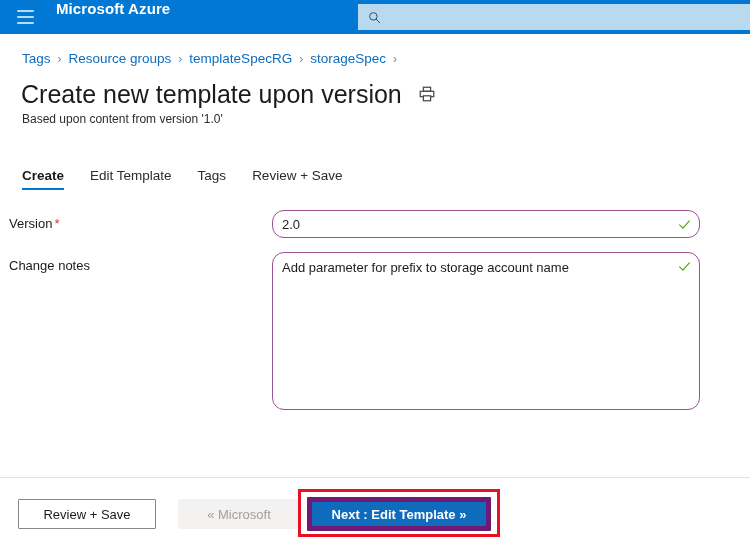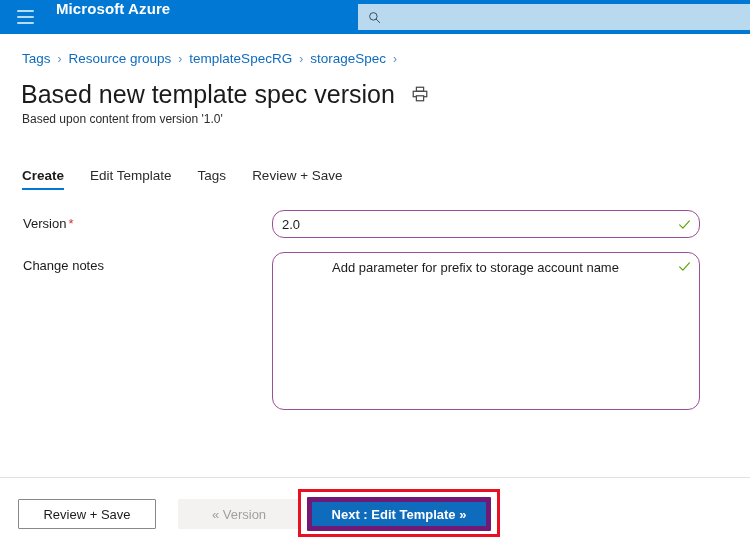--- a/index.html
+++ b/index.html
@@ -168,21 +168,21 @@
     width: 750px;
   }
   .field-row {
     position: relative;
     display: flex;
     align-items: flex-start;
     margin-bottom: 14px;
   }
   .field-label {
     width: 272px;
-    padding-left: 23px;
+    padding-left: 9px;
     box-sizing: border-box;
     font-size: 13px;
     color: #1b1b1b;
     padding-top: 6px;
     white-space: nowrap;
   }
   .req-star {
     color: #d13438;
     margin-left: 2px;
     font-size: 13px;
@@ -202,21 +202,20 @@
     padding: 5px 30px 5px 9px;
     outline: none;
     border-radius: 12px;
   }
   .az-input { height: 28px; }
   .az-textarea {
     height: 158px;
     resize: none;
     line-height: 17px;
     padding-top: 6px;
-    text-align: center;
   }
   .check-icon {
     position: absolute;
     right: 9px;
     top: 8px;
     width: 13px;
     height: 13px;
     display: block;
     pointer-events: none;
   }
@@ -311,21 +310,21 @@
   <span class="crumb-sep">›</span>
   <span class="crumb">Resource groups</span>
   <span class="crumb-sep">›</span>
   <span class="crumb">templateSpecRG</span>
   <span class="crumb-sep">›</span>
   <span class="crumb">storageSpec</span>
   <span class="crumb-sep">›</span>
 </div>
 
 <div class="title-row">
-  <div class="page-title">Based new template spec version</div>
+  <div class="page-title">Create new template upon version</div>
   <svg class="print-icon" viewBox="0 0 20 20">
     <rect x="6" y="2.5" width="8" height="4.5" fill="none" stroke="#4a4a4a" stroke-width="1.4"></rect>
     <rect x="2.5" y="7" width="15" height="6" fill="none" stroke="#4a4a4a" stroke-width="1.4"></rect>
     <rect x="6" y="12" width="8" height="5.5" fill="#ffffff" stroke="#4a4a4a" stroke-width="1.4"></rect>
   </svg>
 </div>
 <div class="subtitle">Based upon content from version '1.0'</div>
 
 <div class="tabs">
   <div class="tab active">Create</div>
@@ -358,16 +357,16 @@
         <polyline points="2,8.5 6,12.5 14,3.5" fill="none" stroke="#57a300" stroke-width="1.4" stroke-linecap="round" stroke-linejoin="round"></polyline>
       </svg>
     </div>
   </div>
 
 </div>
 
 <div class="footer-divider"></div>
 <div class="footer">
   <button class="btn btn-review">Review + Save</button>
-  <button class="btn btn-previous">« Version</button>
+  <button class="btn btn-previous">« Microsoft</button>
   <button class="btn btn-next">Next : Edit Template »</button>
 </div>
 <div class="highlight-box"></div>
 
 </body></html>

